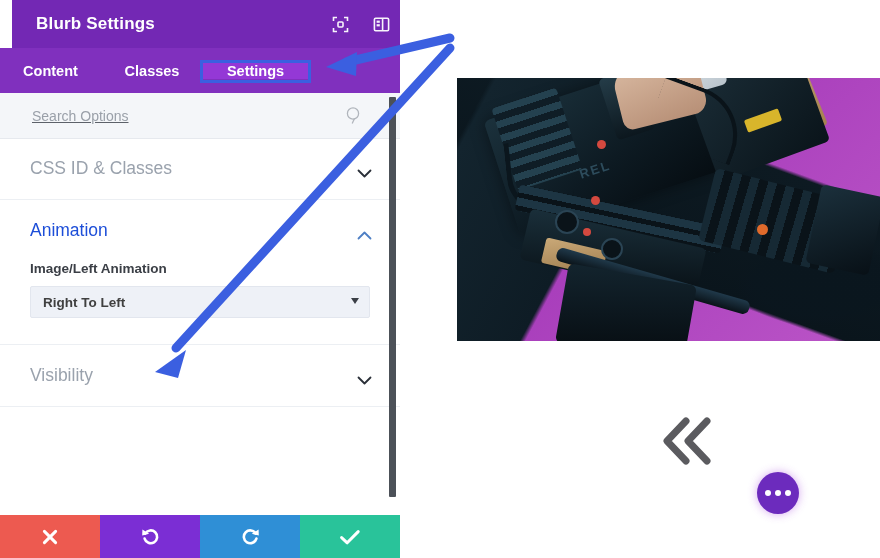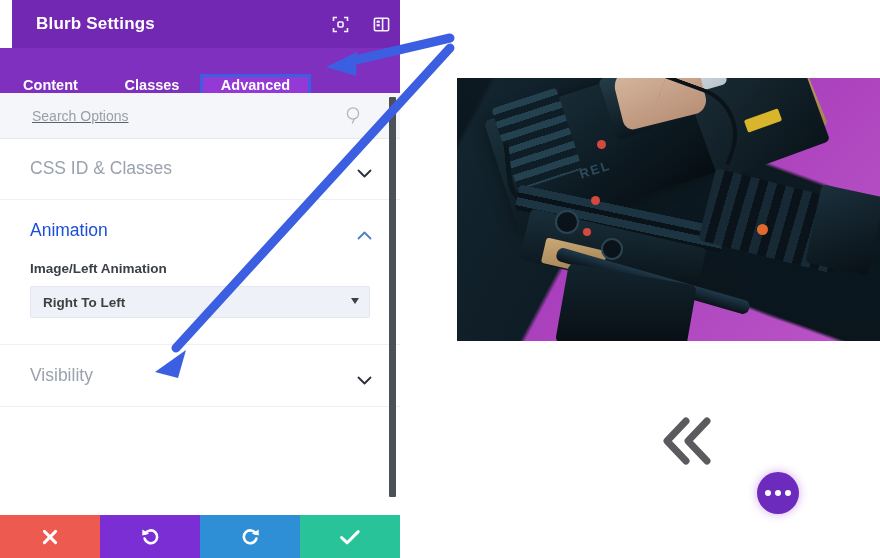--- a/index.html
+++ b/index.html
@@ -144,21 +144,21 @@
   }
   #panel-title{
     margin-left:24px;color:#ffffff;font-size:17px;font-weight:bold;
     letter-spacing:.2px;
   }
   #header-icons{position:absolute;right:22px;top:16px;display:flex;gap:24px;}
   .hdr-icon{width:17px;height:17px;cursor:pointer;opacity:.95;}
 
   #tabbar{
     position:absolute;left:0;top:48px;width:400px;height:45px;
-    background:#8030be;display:flex;align-items:flex-end;
+    background:#8030be;display:flex;align-items:center;
   }
   .tab{
     flex:0 0 auto;display:flex;align-items:center;justify-content:center;
     color:#ffffff;font-size:14.5px;font-weight:bold;cursor:pointer;
     padding:0 26px;
   }
   #tab-content{width:101px;padding:0;}
   #tab-design{width:102px;padding:0;}
   #tab-advanced{
     width:105px;padding:0;background:#9438d6;position:relative;
@@ -295,21 +295,21 @@
           <line x1="9.6" y1="2.2" x2="9.6" y2="14.8" stroke="#ffffff" stroke-width="1.6"></line>
         </svg>
       </span>
     </div>
   </div>
 
   <div id="tabbar">
     <div class="tab" id="tab-content">Content</div>
     <div class="tab" id="tab-design">Classes</div>
     <div class="tab" id="tab-advanced">
-      <span>Advanced</span>
+      <span>Settings</span>
       <span class="hl"></span>
     </div>
   </div>
 
   <div id="searchbar">
     <input id="search-input" type="text" placeholder="Search Options" style="">
     <span id="search-icon">
       <svg width="19" height="19" viewBox="0 0 19 19" aria-hidden="true">
         <circle cx="8" cy="7.5" r="5.6" fill="none" stroke="#8d939c" stroke-width="1.3"></circle>
         <line x1="9.5" y1="12.4" x2="7.2" y2="17.4" stroke="#8d939c" stroke-width="1.3"></line>

